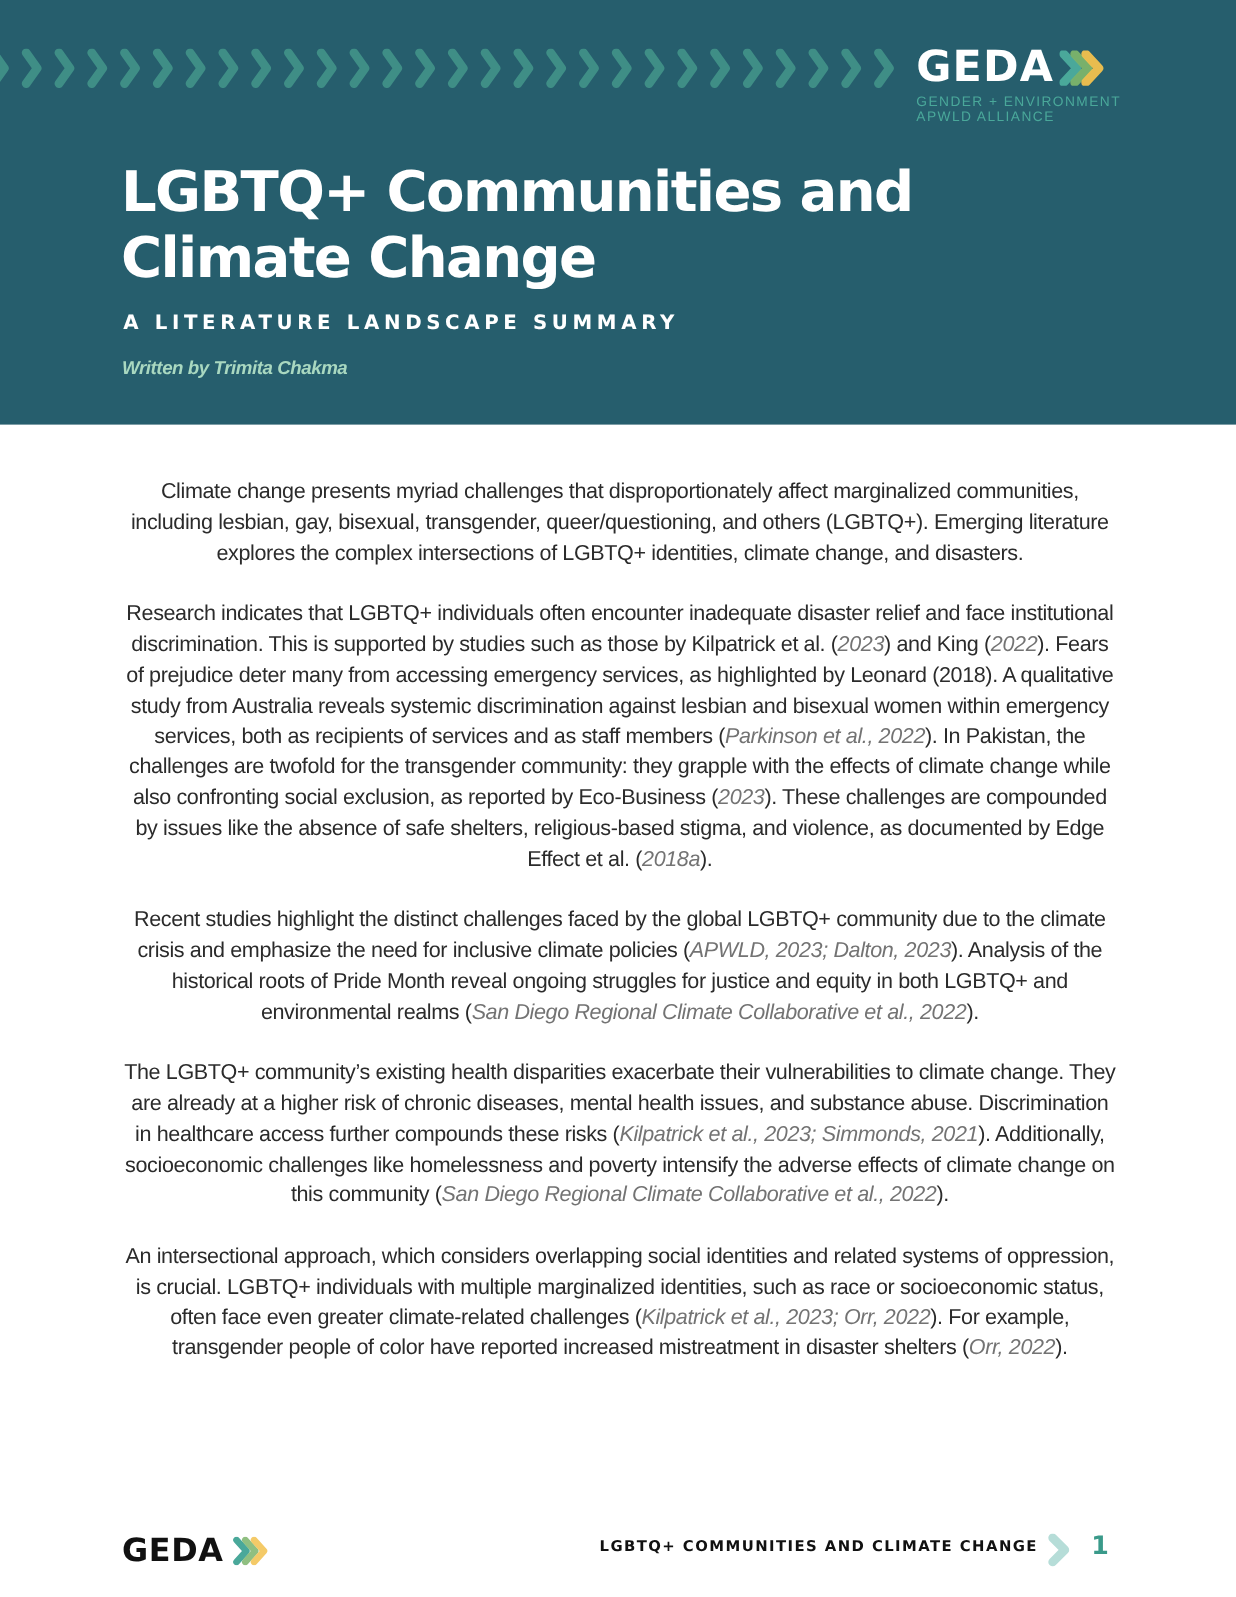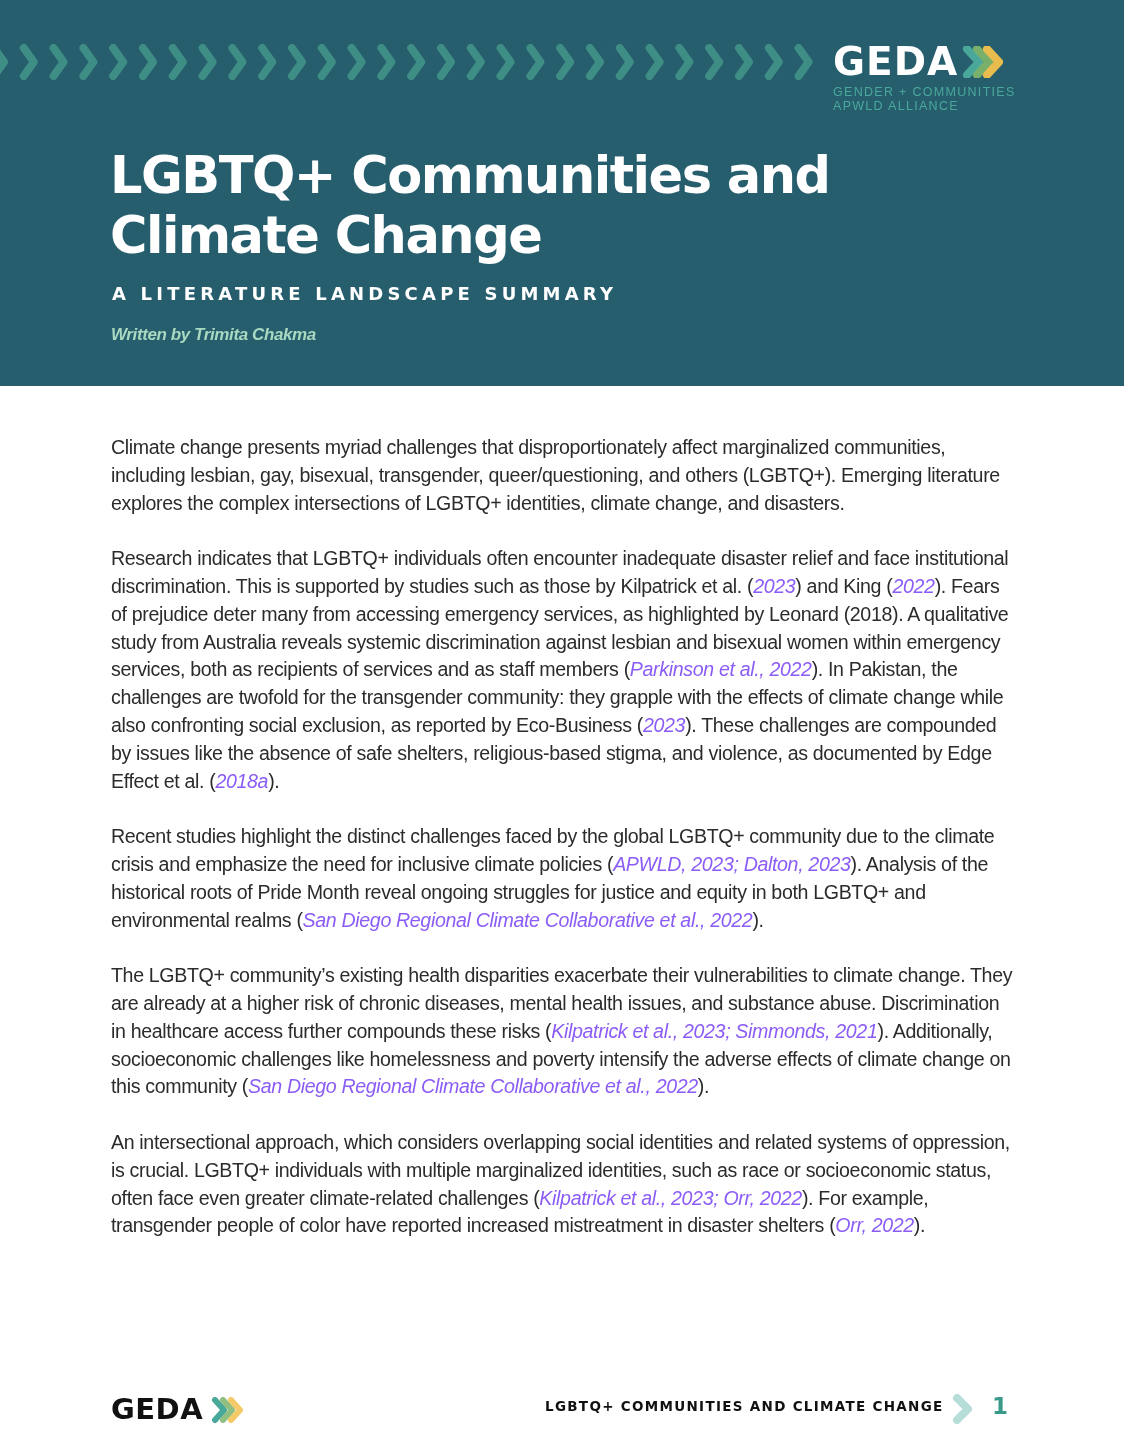--- a/index.html
+++ b/index.html
@@ -43,23 +43,24 @@
   }
   .byline {
     position: absolute; left: 111px; top: 325px;
     font-weight: bold; font-style: italic; font-size: 17px;
     color: #a9d8c0; letter-spacing: -0.4px; text-align: center;
   }
   .content {
     position: absolute; left: 111px; top: 434px; width: 905px;
     font-size: 19.6px; line-height: 27.8px; color: #2b2b2b;
     letter-spacing: -0.35px;
+    text-align: center;
   }
   .content p { margin: 0 0 27.8px 0; }
-  .cite { color: #8b5cf6; font-style: italic; }
+  .cite { color: #737373; font-style: italic; }
   .footer-logo { position: absolute; left: 111px; top: 1392px; height: 34px; width: 150px; }
   .footer-word {
     position: absolute; left: 0; top: 0;
     font-family: "DejaVu Sans", sans-serif; font-weight: bold;
     font-size: 29px; color: #111111; line-height: 34px; letter-spacing: 0.5px;
   }
   .footer-arrows { position: absolute; left: 100px; top: 5px; }
   .footer-title {
     position: absolute; left: 545px; top: 1398px;
     font-family: "DejaVu Sans", sans-serif; font-weight: bold;
@@ -114,21 +115,21 @@
       <path d="M1013.2 4 L1023.2 18 L1013.2 32" fill="none" stroke="#3f8e86" stroke-width="8" stroke-linecap="round" stroke-linejoin="round"></path>
     </svg>
 
   <div class="logo-top">
     <div class="logo-word">GEDA</div>
     <svg class="logo-arrows-top" width="50" height="32" viewBox="0 0 50 32">
       <path d="M4 3 L16 16 L4 29" fill="none" stroke="#4aa89a" stroke-width="8" stroke-linecap="round" stroke-linejoin="round"></path>
       <path d="M14 3 L26 16 L14 29" fill="none" stroke="#7cb46b" stroke-width="8" stroke-linecap="round" stroke-linejoin="round" opacity="0.95"></path>
       <path d="M24 3 L36 16 L24 29" fill="none" stroke="#f2c14e" stroke-width="8" stroke-linecap="round" stroke-linejoin="round" opacity="0.95"></path>
     </svg>
-    <div class="logo-sub l1">GENDER + COMMUNITIES</div>
+    <div class="logo-sub l1">GENDER + ENVIRONMENT</div>
     <div class="logo-sub l2">APWLD ALLIANCE</div>
   </div>
 
   <h1 class="title">LGBTQ+ Communities and Climate Change</h1>
   <div class="subtitle">A LITERATURE LANDSCAPE SUMMARY</div>
   <div class="byline">Written by Trimita Chakma</div>
 </div>
 
 <div class="content">
   <p><span>Climate change presents myriad challenges that disproportionately affect marginalized communities, including lesbian, gay, bisexual, transgender, queer/questioning, and others (LGBTQ+). Emerging literature explores the complex intersections of LGBTQ+ identities, climate change, and disasters.</span></p>

